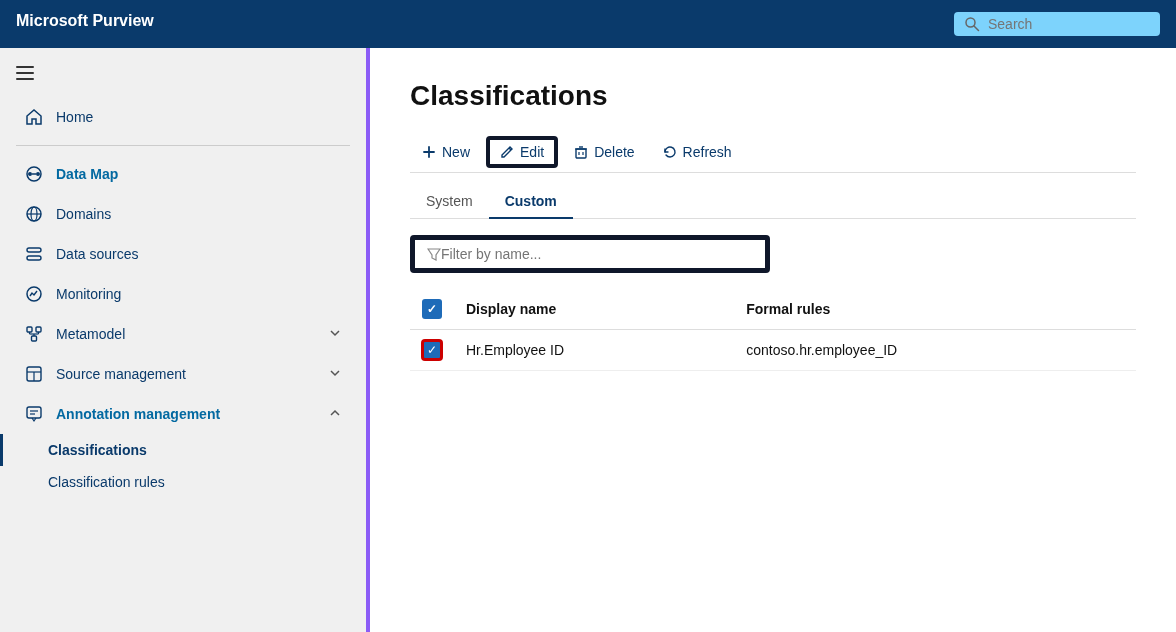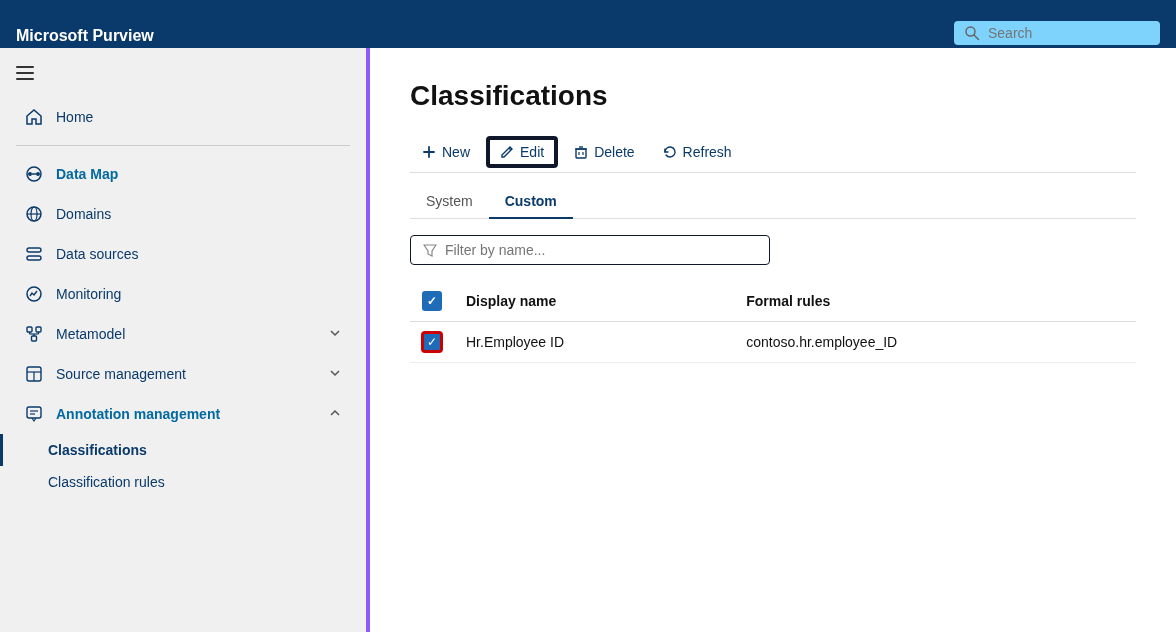--- a/index.html
+++ b/index.html
@@ -3,22 +3,22 @@
   <meta charset="utf-8">
   <style>
     * { box-sizing: border-box; margin: 0; padding: 0; }
     body { font-family: 'Segoe UI', Arial, sans-serif; font-size: 14px; background: #f5f5f5; display: flex; flex-direction: column; height: 632px; width: 1176px; overflow: hidden; }
 
     
     .topbar {
       background: #0a3a6b;
       height: 48px;
       display: flex;
-      align-items: flex-end;
-      padding: 3px 16px;
+      align-items: flex-start;
+      padding: 12px 16px;
       flex-shrink: 0;
     }
     .topbar-title {
       color: white;
       font-size: 16px;
       font-weight: 600;
       flex: 1;
     }
     .topbar-search {
       display: flex;
@@ -159,25 +159,25 @@
     .tab.active {
       color: #0a3a6b;
       font-weight: 700;
       border-bottom: 2px solid #0a3a6b;
     }
 
     
     .filter-bar {
       display: flex;
       align-items: center;
-      border: 1px solid #0f172a;
+      border: 5px solid #0f172a;
       border-radius: 4px;
       padding: 6px 12px;
       width: 360px;
-      gap: 8px;
+      gap: 0;
       margin-bottom: 16px;
     }
     .filter-bar input {
       border: none;
       outline: none;
       font-size: 14px;
       color: #555;
       flex: 1;
       background: transparent;
     }

